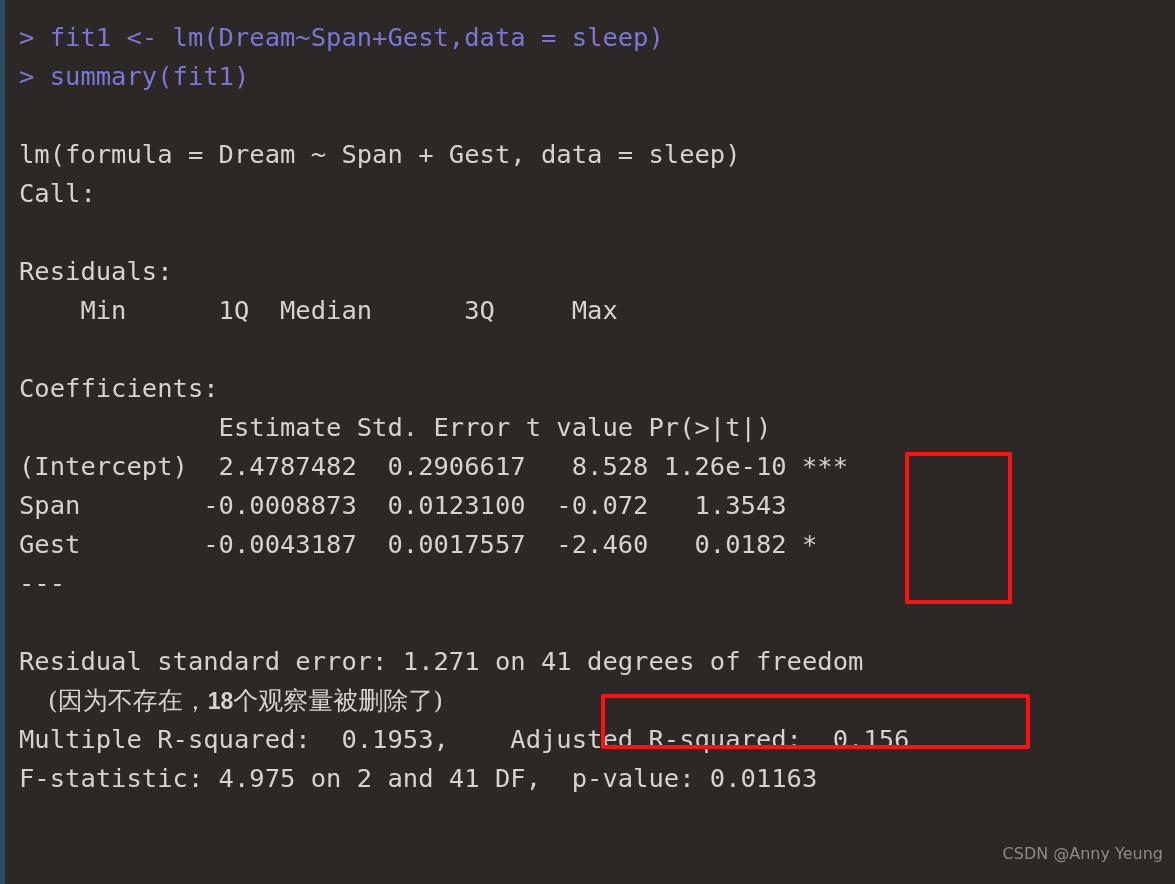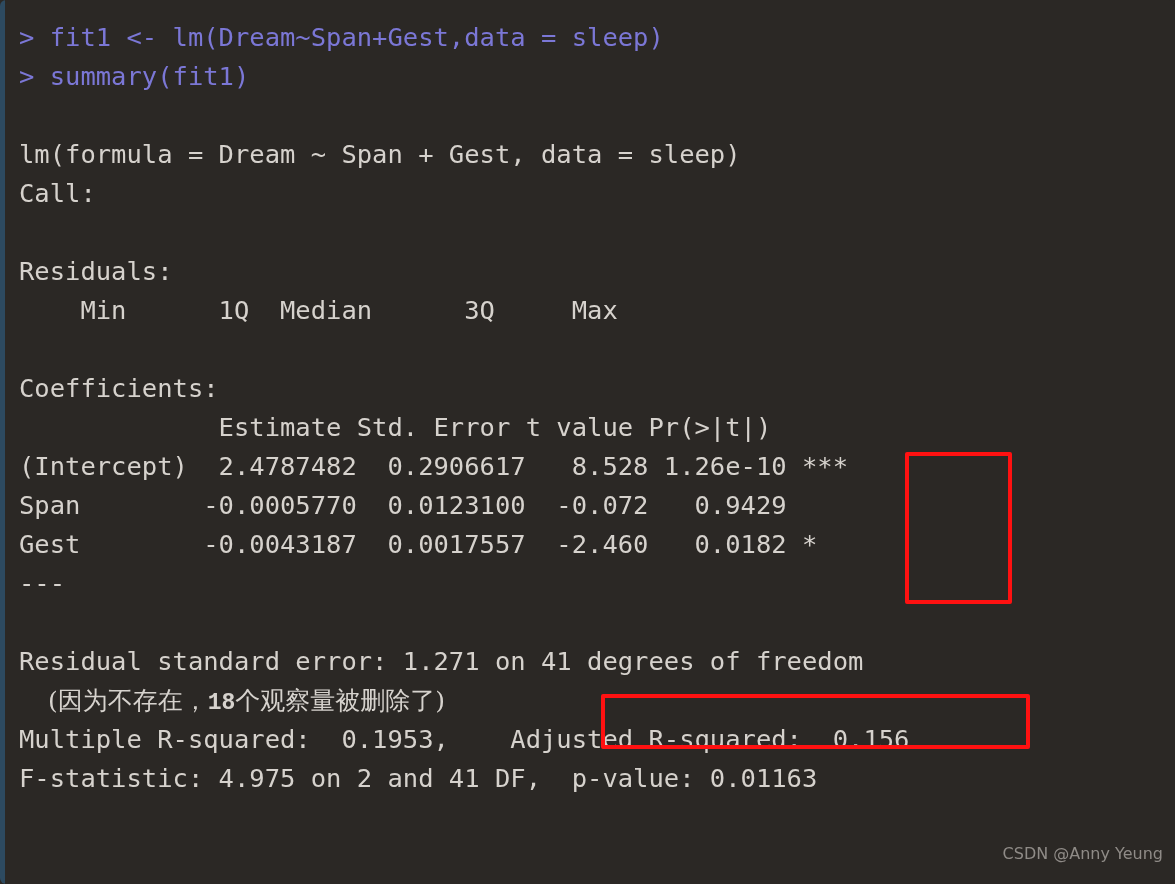--- a/index.html
+++ b/index.html
@@ -8,21 +8,20 @@
     padding: 0;
     background: #2b2825;
   }
   #console {
     position: relative;
     width: 1175px;
     height: 884px;
     background: #2b2825;
     overflow: hidden;
     box-sizing: border-box;
-    border-radius: 6px;
   }
   
   .gutter {
     position: absolute;
     left: 0;
     top: 0;
     width: 5px;
     height: 884px;
     background: #2d4a60;
   }
@@ -50,21 +49,21 @@
   
   .line.cjk {
     font-family: "DejaVu Sans Mono", "Liberation Mono", monospace;
     font-size: 24px;
   }
   .line.cjk .cjk-text {
     font-family: "DejaVu Serif", "Liberation Serif", serif;
     font-size: 25px;
   }
   .line.cjk .num {
-    font-family: Liberation Mono, monospace;
+    font-family: Liberation Sans, sans-serif;
     font-weight: bold;
     font-size: 23px;
   }
 
   
   .redbox {
     position: absolute;
     border: 4px solid #ff1111;
     border-radius: 2px;
     box-sizing: border-box;
@@ -106,21 +105,21 @@
       <div class="line blank"></div>
       <div class="line">lm(formula = Dream ~ Span + Gest, data = sleep)</div>
       <div class="line">Call:</div>
       <div class="line blank"></div>
       <div class="line">Residuals:</div>
       <div class="line">    Min      1Q  Median      3Q     Max </div>
       <div class="line blank"></div>
       <div class="line">Coefficients:</div>
       <div class="line">             Estimate Std. Error t value Pr(&gt;|t|)    </div>
       <div class="line">(Intercept)  2.4787482  0.2906617   8.528 1.26e-10 ***</div>
-      <div class="line">Span        -0.0005770  0.0123100  -0.072   0.9429    </div>
+      <div class="line">Span        -0.0008873  0.0123100  -0.072   1.3543    </div>
       <div class="line">Gest        -0.0043187  0.0017557  -2.460   0.0182 *  </div>
       <div class="line">---</div>
       <div class="line blank"></div>
       <div class="line">Residual standard error: 1.271 on 41 degrees of freedom</div>
       <div class="line cjk"><span>  </span><span class="cjk-text">(因为不存在，</span><span class="num">18</span><span class="cjk-text">个观察量被删除了)</span></div>
       <div class="line">Multiple R-squared:  0.1953,	Adjusted R-squared:  0.156 </div>
       <div class="line">F-statistic: 4.975 on 2 and 41 DF,  p-value: 0.01163</div>
     </div>
 
   <div class="redbox" id="redbox-signif-codes"></div>

